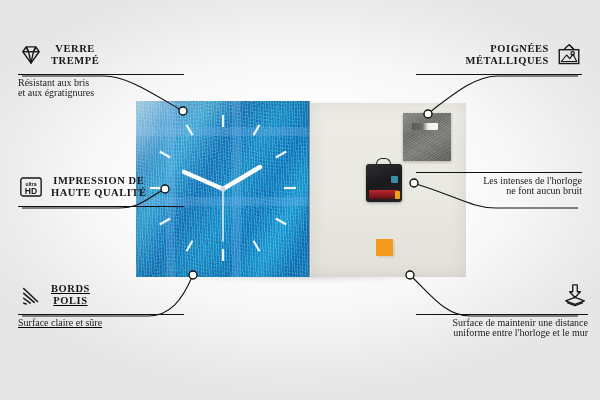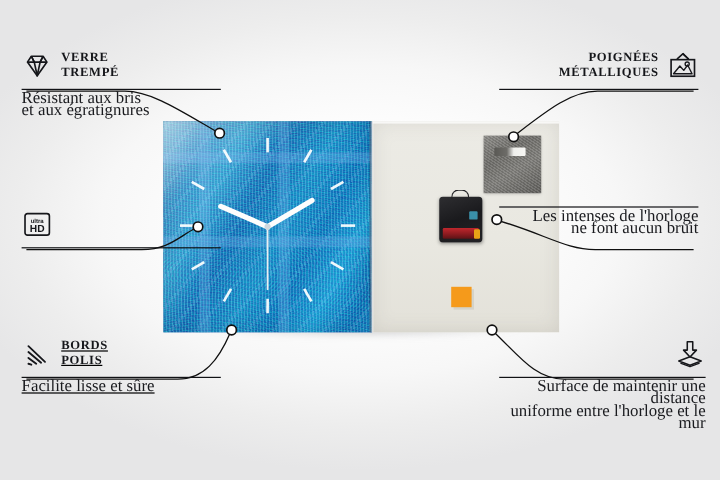--- a/index.html
+++ b/index.html
@@ -43,30 +43,30 @@
   .feat .title {
     font-family: "Liberation Serif", serif;
     font-weight: bold;
     font-size: 10.5px;
     letter-spacing: 0.55px;
     line-height: 12.2px;
     color: #15161a;
     text-transform: uppercase;
     white-space: pre-line;
   }
-  .feat.left .title { text-align: left; }
+  .feat.left .title { text-align: center; }
   .feat.right .title { text-align: right; margin-left: 44px; }
   .feat .rule {
     height: 0;
     border-top: 1.15px solid #111215;
     margin-top: 2px;
   }
   .feat .sub {
     font-family: "Liberation Serif", serif;
-    font-size: 14px;
+    font-size: 10px;
     line-height: 10.4px;
     color: #1a1b1f;
     margin-top: 3px;
     white-space: pre-line;
   }
   .feat.left .sub { text-align: left; }
   .feat.right .sub { text-align: right; }
 
   .ico { width: 26px; height: 26px; flex: 0 0 26px; display: block; }
   .ico svg { display: block; width: 26px; height: 26px; }
@@ -305,41 +305,43 @@
 
   <div class="feat left" id="f-impression">
     <div class="head">
       <span class="ico">
         <svg viewBox="0 0 32 32">
           <rect x="3.5" y="5" width="25" height="22" rx="2.5" fill="none" stroke="#16171b" stroke-width="1.7"></rect>
           <text x="16" y="14.5" font-family="Liberation Sans, sans-serif" font-size="6.2" font-weight="bold" text-anchor="middle" fill="#16171b">ultra</text>
           <text x="16" y="24" font-family="Liberation Sans, sans-serif" font-size="10.5" font-weight="bold" text-anchor="middle" fill="#16171b">HD</text>
         </svg>
       </span>
+      <span class="title">IMPRESSION DE
+HAUTE QUALITÉ</span>
     </div>
     <div class="rule"></div>
   </div>
 
   <div class="feat left" id="f-bords">
     <div class="head">
       <span class="ico">
         <svg viewBox="0 0 32 32">
           <g stroke="#16171b" stroke-width="1.9" stroke-linecap="round">
             <line x1="7" y1="8" x2="24" y2="24"></line>
             <line x1="7" y1="14" x2="20" y2="25"></line>
             <line x1="7" y1="20" x2="15" y2="26"></line>
             <line x1="7" y1="26" x2="10" y2="27"></line>
           </g>
         </svg>
       </span>
       <span class="title">BORDS
 POLIS</span>
     </div>
     <div class="rule"></div>
-    <div class="sub">Facilite lisse et sûre</div>
+    <div class="sub">Surface claire et sûre</div>
   </div>
 
   <div class="feat right" id="f-poignees">
     <div class="head">
       <span class="title">POIGNÉES
 MÉTALLIQUES</span>
       <span class="ico">
         <svg viewBox="0 0 32 32">
           <path d="M16 3 L22 9" fill="none" stroke="#16171b" stroke-width="1.5"></path>
           <path d="M10 9 L16 3.5 L22 9" fill="none" stroke="#16171b" stroke-width="1.6" stroke-linejoin="round"></path>

